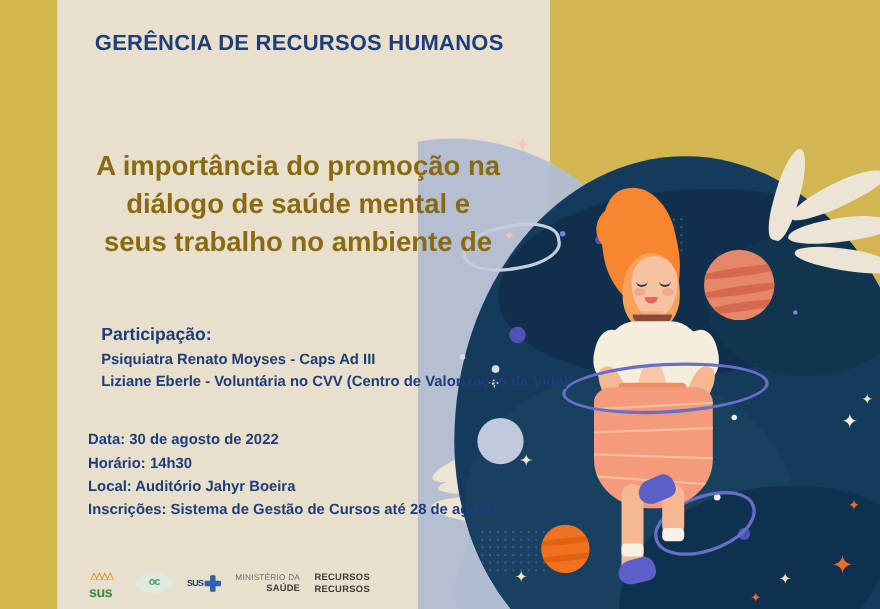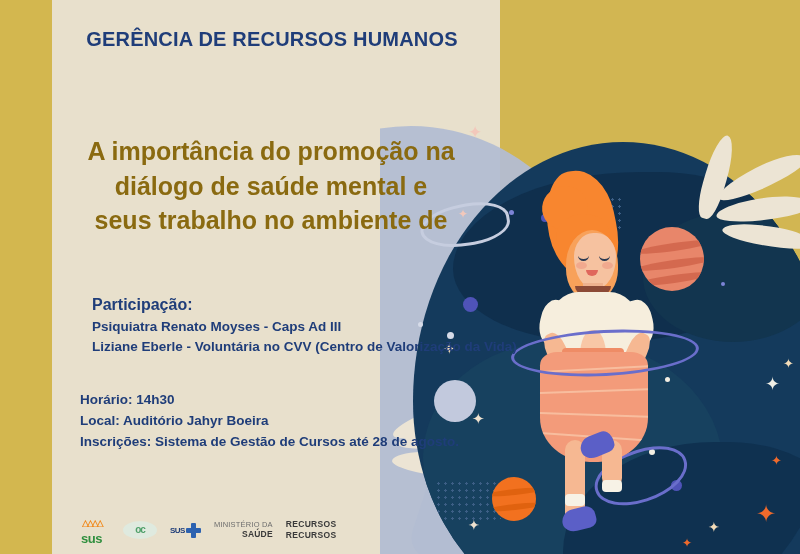--- a/index.html
+++ b/index.html
@@ -496,20 +496,21 @@
     <div>seus trabalho no ambiente de</div>
   </div>
 
   <div class="txt-part">
     <div class="head">Participação:</div>
     <div class="row">Psiquiatra Renato Moyses - Caps Ad III</div>
     <div class="row">Liziane Eberle - Voluntária no CVV (Centro de Valorização da Vida)</div>
   </div>
 
   <div class="txt-info">
+    <div>Data: 30 de agosto de 2022</div>
     <div>Horário: 14h30</div>
     <div>Local: Auditório Jahyr Boeira</div>
     <div>Inscrições: Sistema de Gestão de Cursos até 28 de agosto.</div>
   </div>
 
   <div class="footer">
     <div class="logo-sus">
       <div class="wave">△△△△</div>
       <div class="word">sus</div>
     </div>

